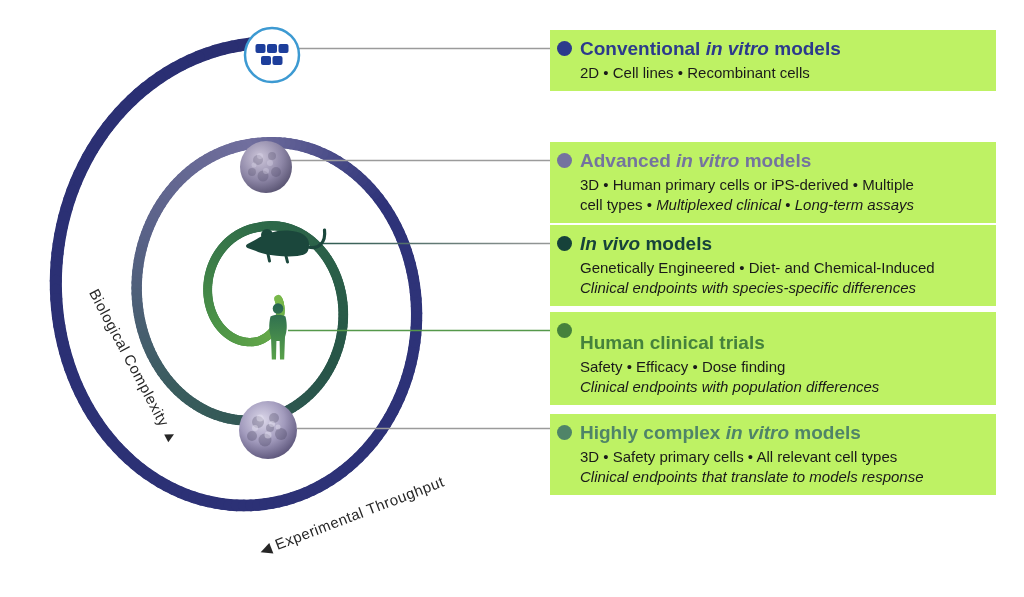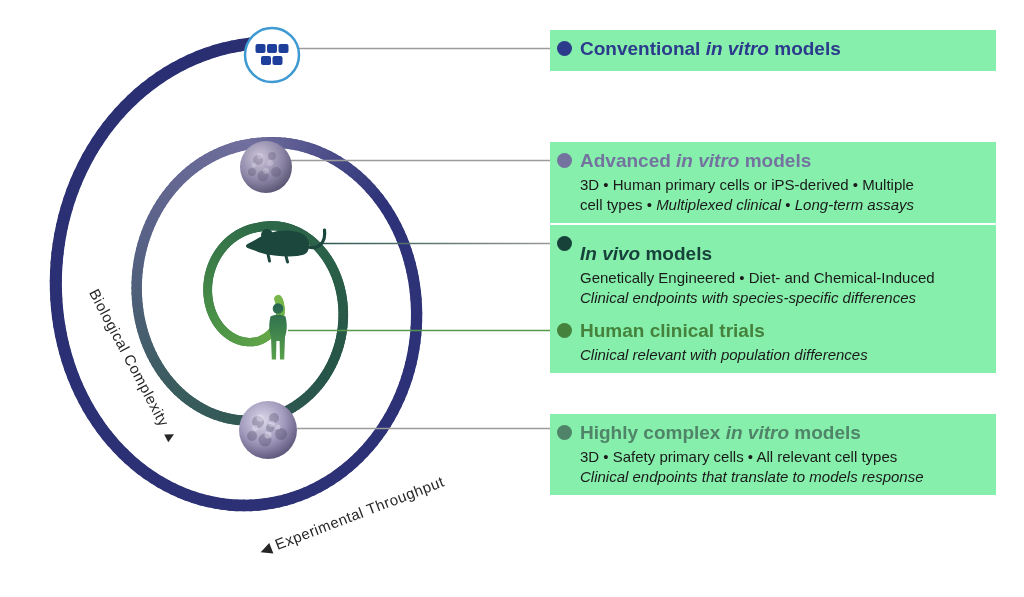--- a/index.html
+++ b/index.html
@@ -8,21 +8,21 @@
     font-family:"Liberation Sans","DejaVu Sans",sans-serif;
   }
   .fig-svg{position:absolute;left:0;top:0;}
   .axis-label{
     position:absolute;font-size:15px;letter-spacing:.5px;color:#262626;
     white-space:nowrap;transform-origin:0 0;
   }
   .axis-complexity{left:101px;top:286px;transform:rotate(62deg);}
   .axis-throughput{left:257px;top:543px;transform:rotate(-21deg);}
   .block{
-    position:absolute;left:550px;width:446px;background:#86efac;
+    position:absolute;left:550px;width:446px;background:#bef264;
     padding:8px 12px 8px 30px;box-sizing:border-box;
   }
   .block-title{
     margin:0 0 4px 0;font-size:19px;line-height:21px;font-weight:600;
   }
   .block-desc{
     font-size:15px;line-height:20px;color:#1a1a1a;
   }
   .dot{
     position:absolute;left:7px;top:11px;width:15px;height:15px;border-radius:50%;
@@ -566,40 +566,42 @@
       </g>
     </g>
   </svg>
 
   <div class="axis-label axis-complexity">Biological Complexity ▲</div>
   <div class="axis-label axis-throughput">◀ Experimental Throughput</div>
 
   <div class="block" style="top:30px">
     <span class="dot" style="background: rgb(44, 58, 140);"></span>
     <h2 class="block-title" style="color: rgb(44, 58, 140);">Conventional <i>in vitro</i> models</h2>
+    <div class="block-desc">2D • Cell lines • Recombinant cells</div>
   </div>
 
   <div class="block" style="top:142px">
     <span class="dot" style="background: rgb(116, 115, 159);"></span>
     <h2 class="block-title" style="color: rgb(116, 115, 159);">Advanced <i>in vitro</i> models</h2>
     <div class="block-desc">3D • Human primary cells or iPS-derived • Multiple<br>cell types • <i>Multiplexed clinical</i> • <i>Long-term assays</i></div>
     <div class="block-desc"></div>
   </div>
 
   <div class="block" style="top:225px">
     <span class="dot" style="background: rgb(22, 66, 58);"></span>
-    <h2 class="block-title" style="color: rgb(22, 66, 58); margin-top: 10px;"><i>In vivo</i> models</h2>
+    <h2 class="block-title" style="color: rgb(22, 66, 58);"><i>In vivo</i> models</h2>
     <div class="block-desc">Genetically Engineered • Diet- and Chemical-Induced</div>
     <div class="block-desc"><i>Clinical endpoints with species-specific differences</i></div>
   </div>
 
   <div class="block" style="top:312px">
     <span class="dot" style="background: rgb(69, 130, 60);"></span>
-    <h2 class="block-title" style="color: rgb(69, 130, 60);">Human clinical trials</h2>
-    <div class="block-desc"><i>Clinical relevant with population differences</i></div>
+    <h2 class="block-title" style="color: rgb(69, 130, 60); margin-top: 12px;">Human clinical trials</h2>
+    <div class="block-desc">Safety • Efficacy • Dose finding</div>
+    <div class="block-desc"><i>Clinical endpoints with population differences</i></div>
   </div>
 
   <div class="block" style="top:414px">
     <span class="dot" style="background: rgb(79, 132, 104);"></span>
     <h2 class="block-title" style="color: rgb(79, 132, 104);">Highly complex <i>in vitro</i> models</h2>
     <div class="block-desc">3D • Safety primary cells • All relevant cell types</div>
     <div class="block-desc"><i>Clinical endpoints that translate to models response</i></div>
   </div>
 
 </div>

